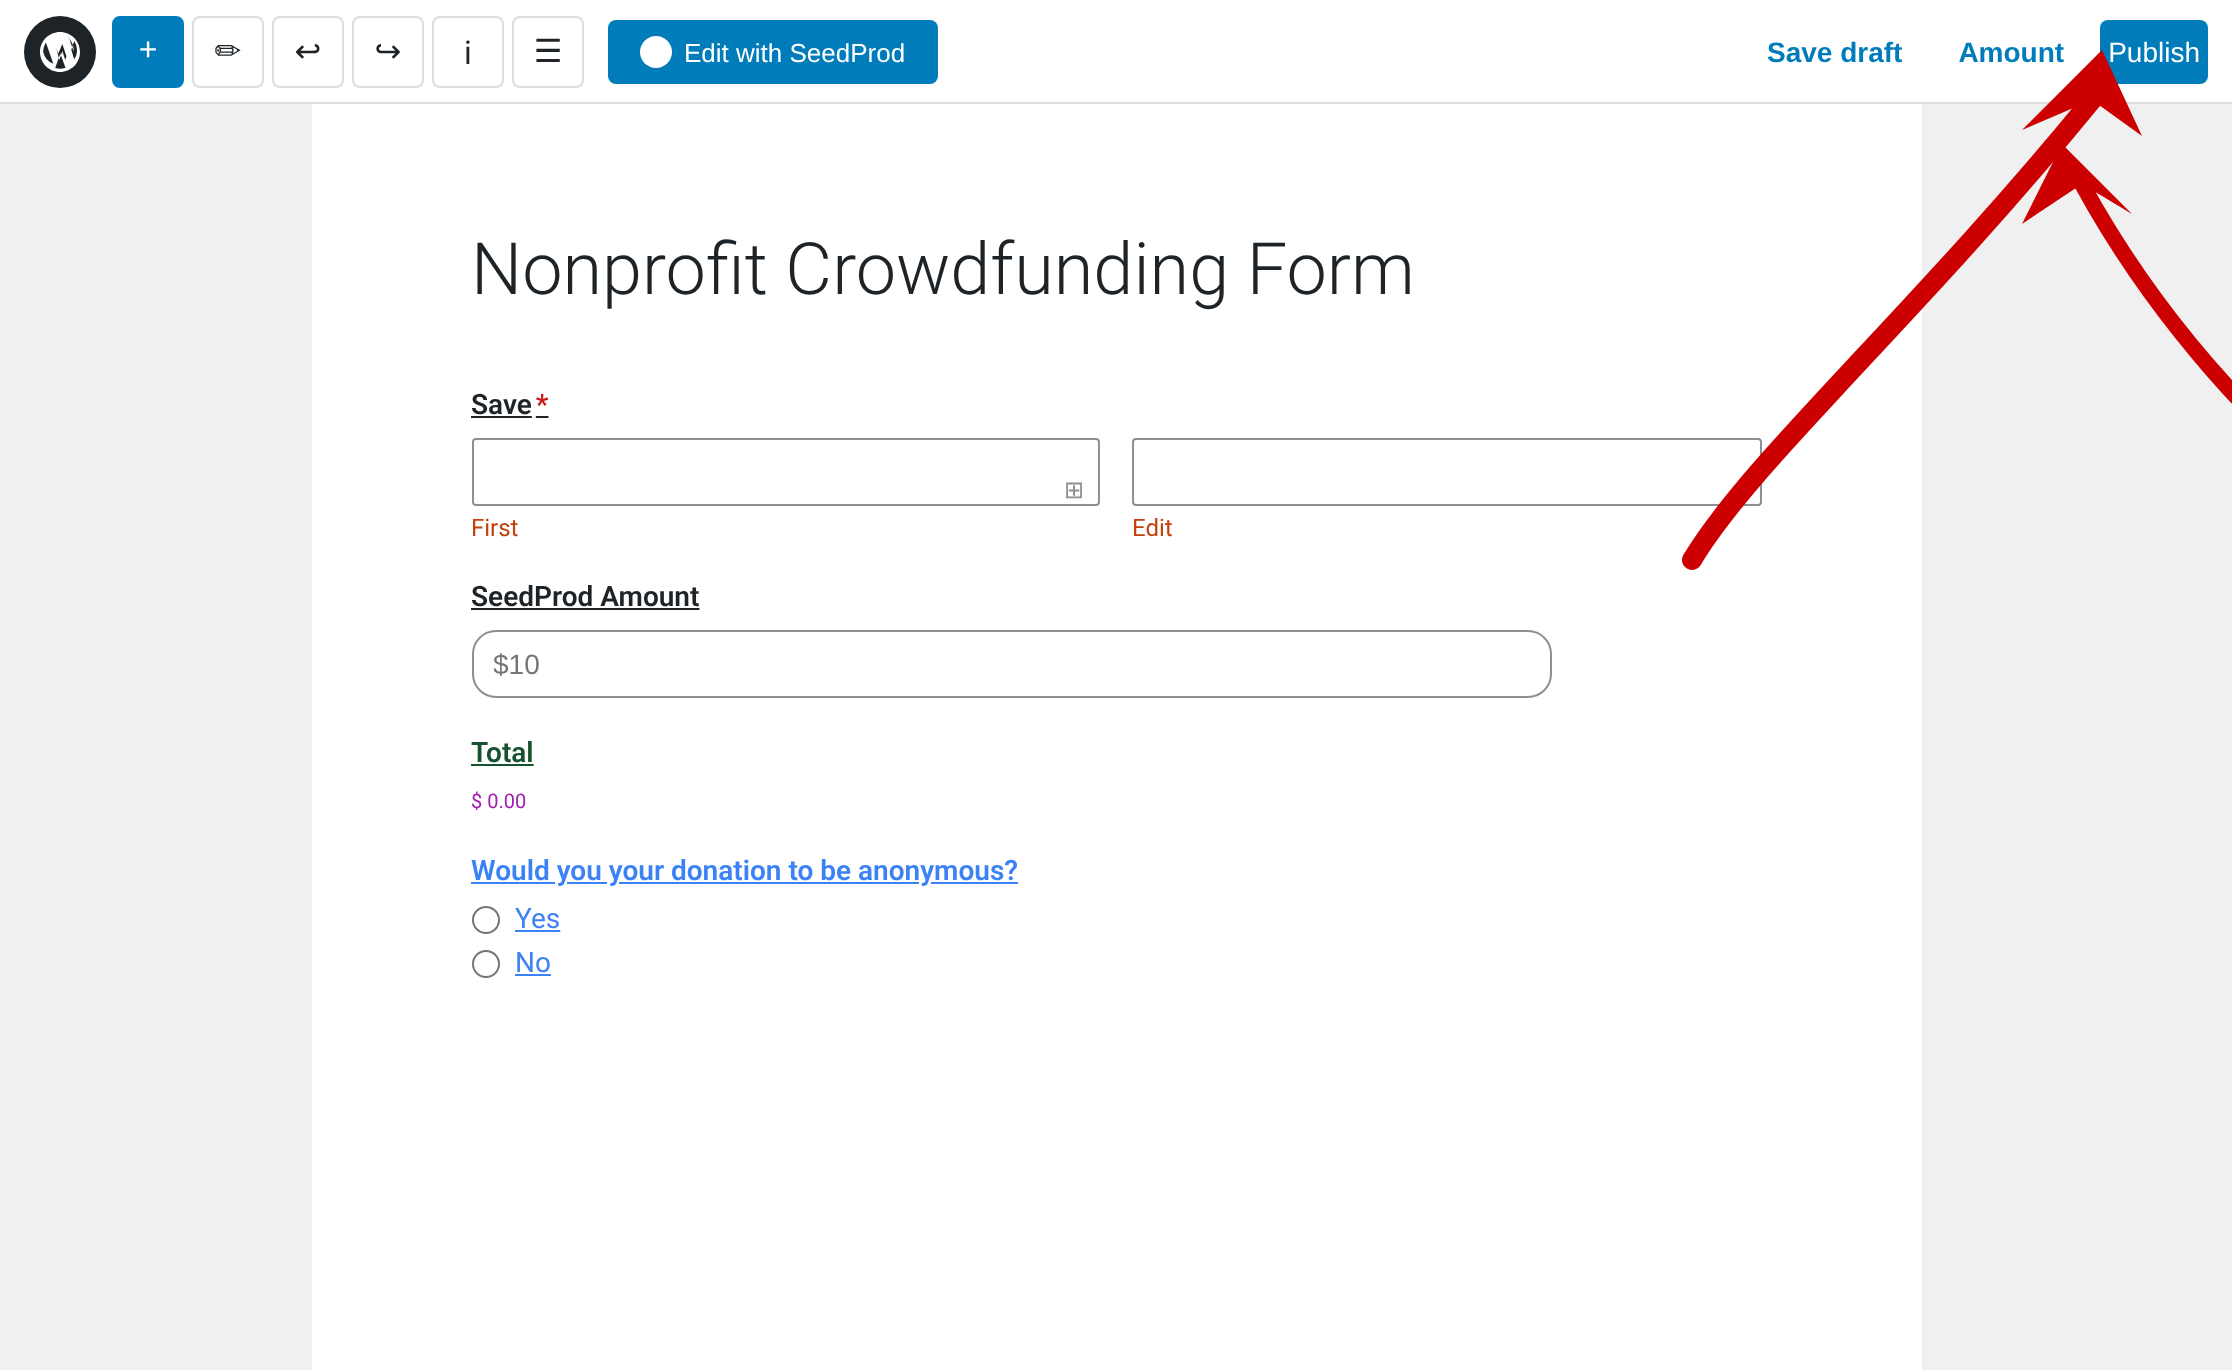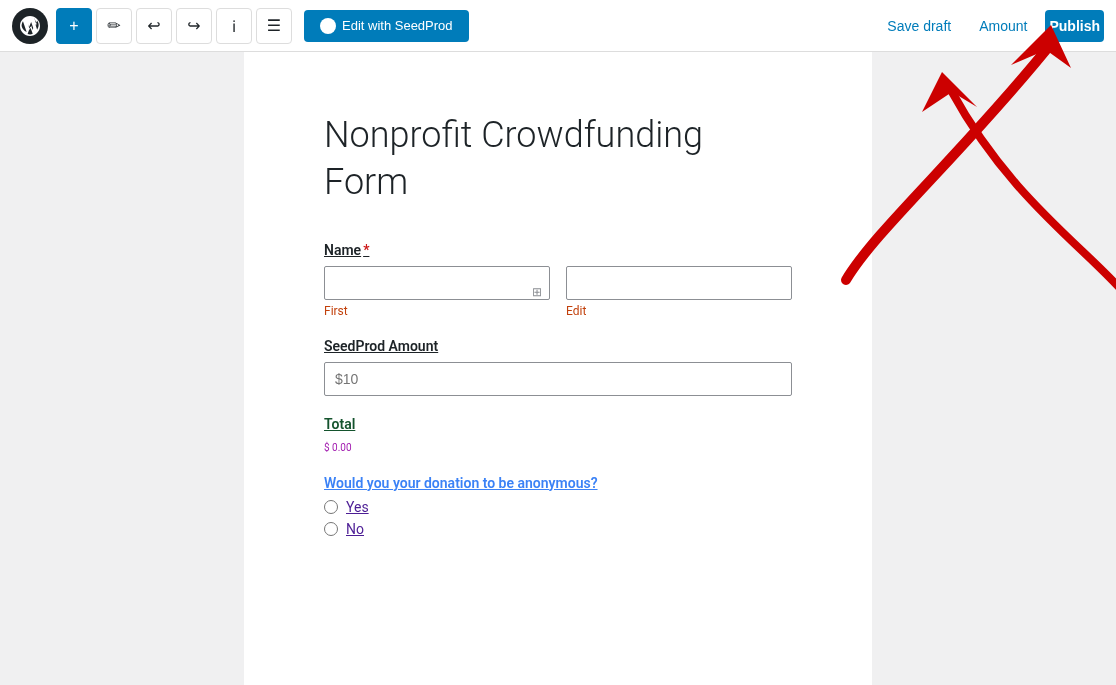--- a/index.html
+++ b/index.html
@@ -50,21 +50,21 @@
       color: white;
     }
     .seedprod-btn {
       background: #007cba;
       color: white;
       border: none;
       border-radius: 4px;
       padding: 8px 16px;
       font-size: 13px;
       cursor: pointer;
-      display: flex; align-items: center; gap: 6px;
+      display: flex; align-items: flex-end; gap: 6px;
       margin-left: 8px;
     }
     .seedprod-btn .sp-icon {
       width: 16px; height: 16px;
       background: white;
       border-radius: 50%;
       display: inline-block;
       flex-shrink: 0;
     }
     .toolbar-right {
@@ -72,44 +72,45 @@
       align-items: center;
       gap: 8px;
     }
     .save-draft-btn, .preview-btn {
       background: none;
       border: none;
       color: #007cba;
       font-size: 14px;
       cursor: pointer;
       padding: 6px 10px;
+      font-weight: bold;
     }
     .publish-btn {
       background: #007cba;
       color: white;
       border: none;
       border-radius: 4px;
       padding: 8px 4px;
       font-size: 14px;
-      font-weight: 700;
+      font-weight: 400;
       cursor: pointer;
     }
 
     
     .main-area {
       background: #f0f0f1;
       display: flex;
       justify-content: center;
       height: calc(685px - 52px);
       padding: 0;
       overflow-y: auto;
     }
     .editor-canvas {
       background: #fff;
-      width: 628px;
+      width: 805px;
       min-height: 100%;
       padding: 60px 80px 60px 80px;
       position: relative;
     }
 
     
     .form-title {
       font-size: 36px;
       font-weight: 300;
       color: #1d2327;
@@ -160,21 +161,21 @@
       right: 8px;
       top: 50%;
       transform: translateY(-50%);
       color: #8c8f94;
       font-size: 12px;
       pointer-events: none;
     }
     .email-input, .donation-input, .total-display {
       width: 100%;
       border: 1px solid #8c8f94;
-      border-radius: 2px;
+      border-radius: 12px;
       padding: 8px 10px;
       font-size: 14px;
       background: #fff;
       color: #1d2327;
       max-width: 540px;
     }
     .donation-input {
       color: #8c8f94;
     }
     .total-label {
@@ -202,21 +203,21 @@
       align-items: center;
       gap: 8px;
       margin-bottom: 6px;
     }
     .radio-option input[type="radio"] {
       width: 14px; height: 14px;
       accent-color: #007cba;
     }
     .radio-option label {
       font-size: 14px;
-      color: #4c1d95;
+      color: #3b82f6;
       text-decoration: underline;
       cursor: pointer;
     }
 
     
     .annotation-arrow {
       position: absolute;
       top: 30px;
       right: -290px;
       width: 280px;
@@ -279,21 +280,21 @@
 
     <svg class="annotation-arrow" viewBox="0 0 280 260" style="position:absolute; top:-10px; right:-300px; width:280px; height:280px; pointer-events:none;">
       <path d="M 240 250 C 200 200 120 150 60 40" stroke="#cc0000" stroke-width="8" fill="none" stroke-linecap="round"></path>
       <path d="M 60 40 L 85 55 L 50 20 L 30 60 Z" fill="#cc0000"></path>
     </svg>
 
     <h1 class="form-title">Nonprofit Crowdfunding Form</h1>
 
     <div class="form-field">
       <label class="field-label">
-        <span>Name</span><span class="required">*</span>
+        <span>Save</span><span class="required">*</span>
       </label>
       <div class="name-row">
         <div class="name-field-wrap">
           <input type="text" style="">
           <span class="input-icon">⊞</span>
           <div class="field-hint">First</div>
         </div>
         <div class="name-field-wrap">
           <input type="text" style="">
           <div class="field-hint">Edit</div>

